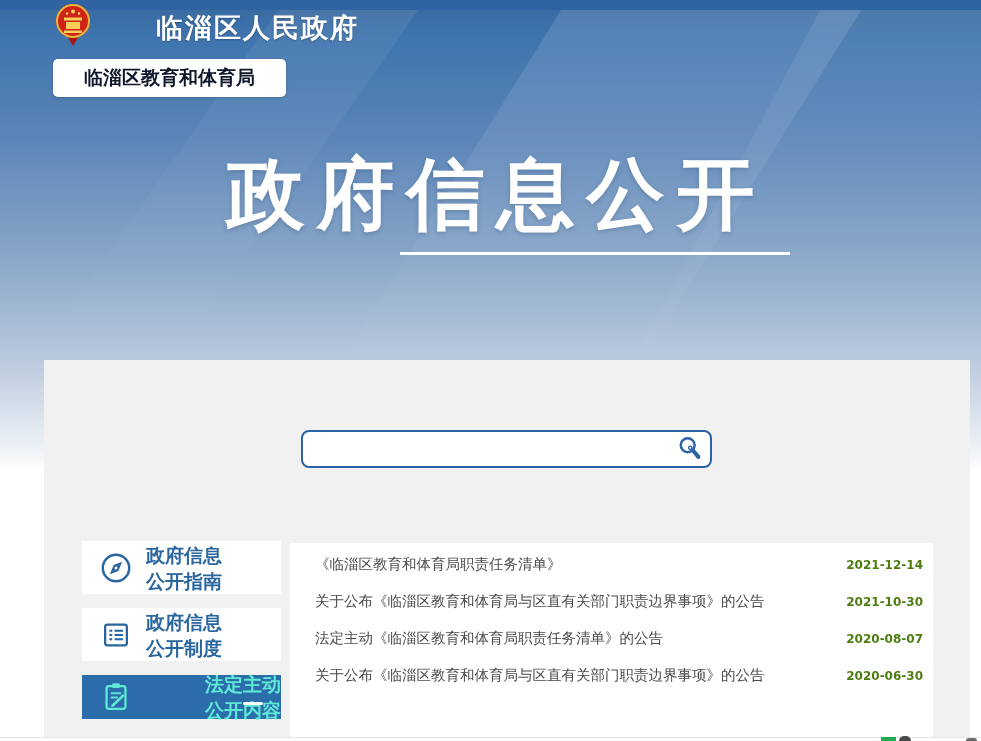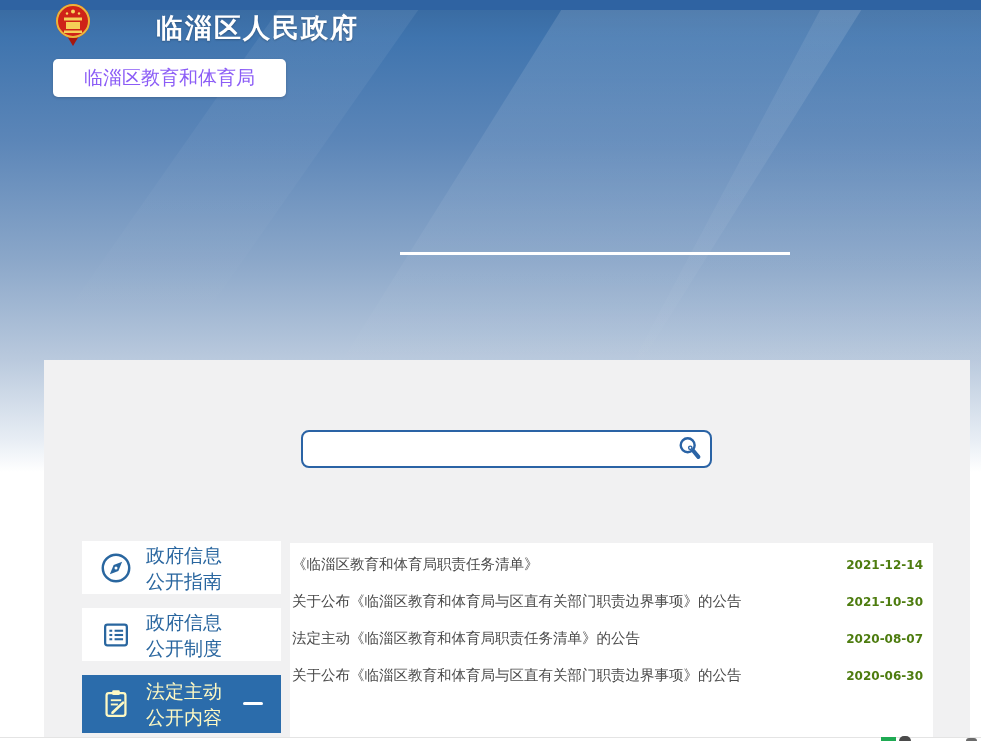--- a/index.html
+++ b/index.html
@@ -15,21 +15,21 @@
   .hero .streak{position:absolute;top:0;height:472px;pointer-events:none;}
   .streak.s1{left:420px;width:300px;background:linear-gradient(180deg,rgba(255,255,255,.13),rgba(255,255,255,0) 80%);transform:skewX(-32deg);}
   .streak.s2{left:700px;width:420px;background:linear-gradient(180deg,rgba(255,255,255,.09),rgba(255,255,255,0) 85%);transform:skewX(-28deg);}
   .streak.s3{left:120px;width:140px;background:linear-gradient(180deg,rgba(255,255,255,.07),rgba(255,255,255,0) 70%);transform:skewX(-35deg);}
   .topbar{position:absolute;left:0;top:0;width:981px;height:10px;background:#2f63a2;}
   .brand{position:absolute;left:52px;top:2px;display:flex;align-items:flex-start;gap:46px;}
   .emblem{width:42px;height:44px;display:block;}
   .site-name{margin-left:16px;margin-top:8px;color:#ffffff;font-size:27px;font-weight:bold;letter-spacing:2px;text-shadow:0 1px 2px rgba(0,0,0,.25);}
   .dept-btn{
     position:absolute;left:53px;top:59px;width:233px;height:38px;background:#ffffff;border:none;
-    border-radius:5px;color:#8b5cf6;font-size:19px;font-weight:400;cursor:pointer;
+    border-radius:5px;color:#0f172a;font-size:19px;font-weight:700;cursor:pointer;
     box-shadow:0 1px 3px rgba(0,0,0,.18);font-family:inherit;
   }
   .hero-title{
     position:absolute;left:0;top:143px;width:981px;text-align:center;color:#ffffff;
     font-size:78px;font-weight:bold;letter-spacing:12px;padding-left:12px;box-sizing:border-box;
     text-shadow:0 2px 4px rgba(30,60,100,.25);
   }
   .hero-underline{position:absolute;left:400px;top:252px;width:390px;height:3px;background:#ffffff;}
   
   .gray-panel{position:absolute;left:44px;top:360px;width:926px;height:377px;background:#f1f1f2;}
@@ -39,27 +39,27 @@
     border:2px solid #2a63a5;border-radius:8px;display:flex;align-items:center;
   }
   .search-input{flex:1;height:100%;border:none;outline:none;background:transparent;padding:0 12px;font-size:15px;color:#333;font-family:inherit;}
   .search-btn{width:34px;height:30px;border:none;background:transparent;cursor:pointer;padding:0 6px 0 0;}
   
   .sidebar{position:absolute;left:38px;top:181px;width:199px;}
   .side-item{
     width:199px;height:53px;background:#ffffff;margin-bottom:14px;display:flex;align-items:center;
     color:#29669f;cursor:pointer;position:relative;
   }
-  .side-item.active{background:#2b6cab;color:#fef9c3;height:58px;margin-bottom:0;}
+  .side-item.active{background:#2b6cab;color:#5eead4;height:44px;margin-bottom:0;justify-content:space-between;}
   .side-icon{width:34px;height:34px;margin-left:17px;flex:0 0 34px;}
-  .side-label{margin-left:13px;font-size:19px;line-height:26px;font-weight:400;}
+  .side-label{margin-left:13px;font-size:19px;line-height:26px;font-weight:700;}
   .minus-dash{position:absolute;right:18px;top:27px;width:20px;height:3px;background:#ffffff;border-radius:2px;}
   
   .list-panel{position:absolute;left:246px;top:183px;width:643px;height:194px;background:#ffffff;padding-top:3px;box-sizing:border-box;}
-  .list-row{height:37px;display:flex;align-items:center;padding:0 10px 0 2px;cursor:pointer;}
+  .list-row{height:37px;display:flex;align-items:center;padding:0 10px 0 25px;cursor:pointer;}
   .row-title{font-size:14.5px;color:#4a4a4a;white-space:nowrap;overflow:hidden;}
   .row-date{margin-left:auto;font-size:12px;color:#4d7c0f;white-space:nowrap;padding-left:12px;font-weight:bold;}
   
   .bottom-strip{position:absolute;left:0;top:737px;width:981px;height:4px;background:#ffffff;border-top:1px solid #e4e4e4;box-sizing:border-box;}
   .cutoff-green{position:absolute;left:881px;top:737px;width:15px;height:4px;background:#1faa53;}
   .cutoff-dark1{position:absolute;left:899px;top:736px;width:12px;height:5px;background:#4a4a4a;border-radius:6px 6px 0 0;}
   .cutoff-dark2{position:absolute;left:966px;top:738px;width:11px;height:3px;background:#6b6b6b;border-radius:5px 5px 0 0;}
 </style>
 </head>
 <body>
@@ -82,20 +82,21 @@
         <circle cx="27" cy="11.5" r="1.2" fill="#f7d65e"></circle>
         <rect x="12" y="15.5" width="18" height="3" fill="#f5cf57"></rect>
         <rect x="14" y="20" width="14" height="7" fill="#f5cf57"></rect>
         <rect x="12" y="28.5" width="18" height="2.5" fill="#f5cf57"></rect>
       </svg>
       <div class="site-name">临淄区人民政府</div>
     </div>
 
     <button class="dept-btn">临淄区教育和体育局</button>
 
+    <div class="hero-title">政府信息公开</div>
     <div class="hero-underline"></div>
   </div>
 
   <div class="gray-panel">
 
     <div class="search-box">
       <input class="search-input" type="text" value="" style="">
       <button class="search-btn">
         <svg viewBox="0 0 28 28" width="26" height="26">
           <circle cx="11.5" cy="11" r="7.5" fill="none" stroke="#2a63a5" stroke-width="2.6"></circle>

